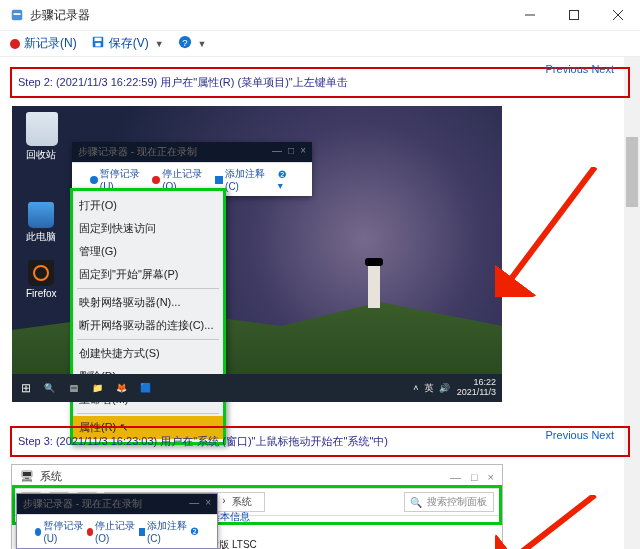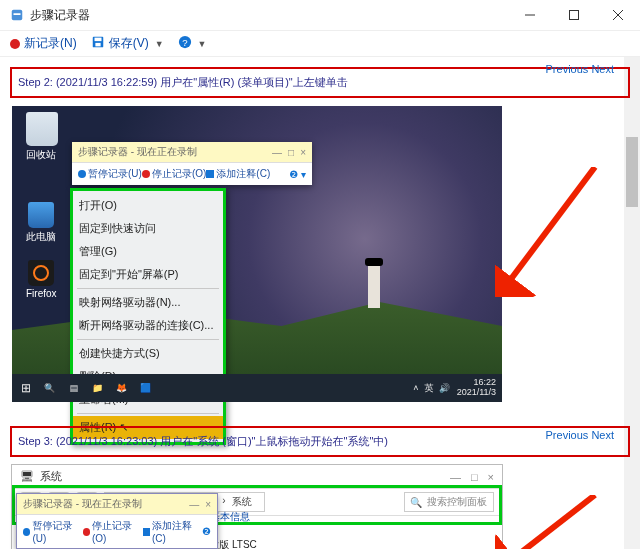--- a/index.html
+++ b/index.html
@@ -121,26 +121,26 @@
   .desk-icon3 .bin::after{ content:""; position:absolute; inset:5px; border:2px solid #ff7a1a; border-radius:50%;}
   
   .psr-win {
     position:absolute; top:36px; left:60px;
     width:240px;
     background:#fff;
     box-shadow:0 2px 6px rgba(0,0,0,.4);
     font-size:10px;
   }
   .psr-title{
-    display:flex; align-items:center; justify-content:space-between;
-    background:#fef9c3; color:#666; padding:3px 6px;
+    display:flex; justify-content:space-between;
+    background:#0f172a; color:#666; padding:3px 6px;
     border-bottom:1px solid #ddd;
   }
   .psr-tools{
-    display:flex; gap:0; padding:4px 6px; align-items:center;
+    display:flex; gap:0; padding:4px 18px; align-items:center;
   }
   .psr-tools span{ display:flex; align-items:center; gap:2px; color:#2050a0;}
   .dot-blue{width:8px;height:8px;border-radius:50%;background:#1474d4;}
   .dot-red{width:8px;height:8px;border-radius:50%;background:#d22;}
   .sq{width:8px;height:8px;background:#1474d4;}
   .psr-title .xb{ display:flex; gap:6px; color:#888;}
   
   .ctx {
     position:absolute; top:82px; left:58px;
     width:150px;

